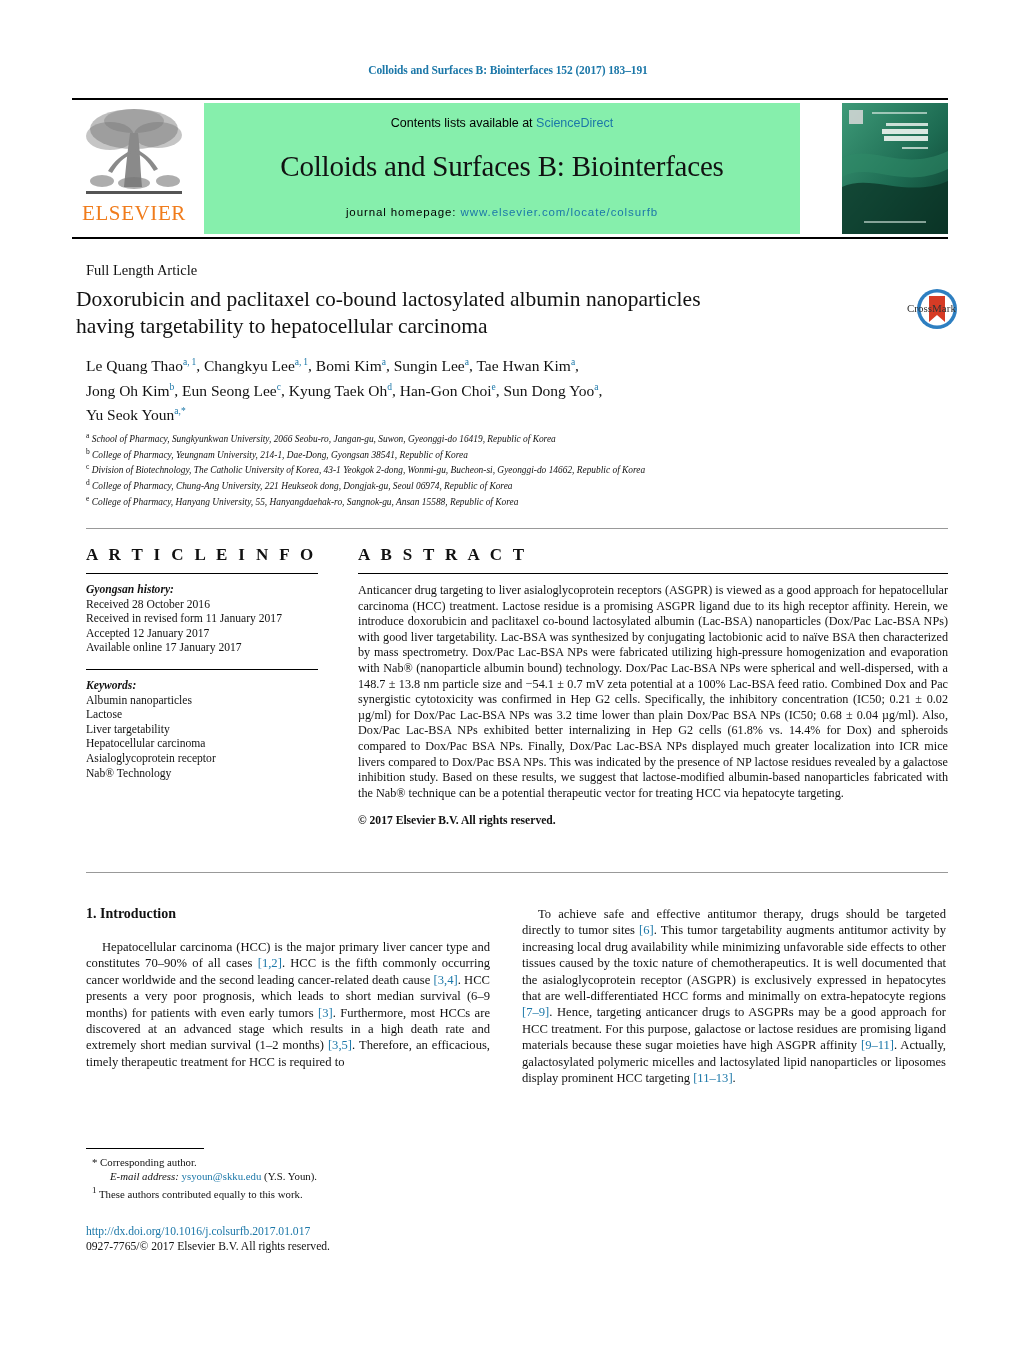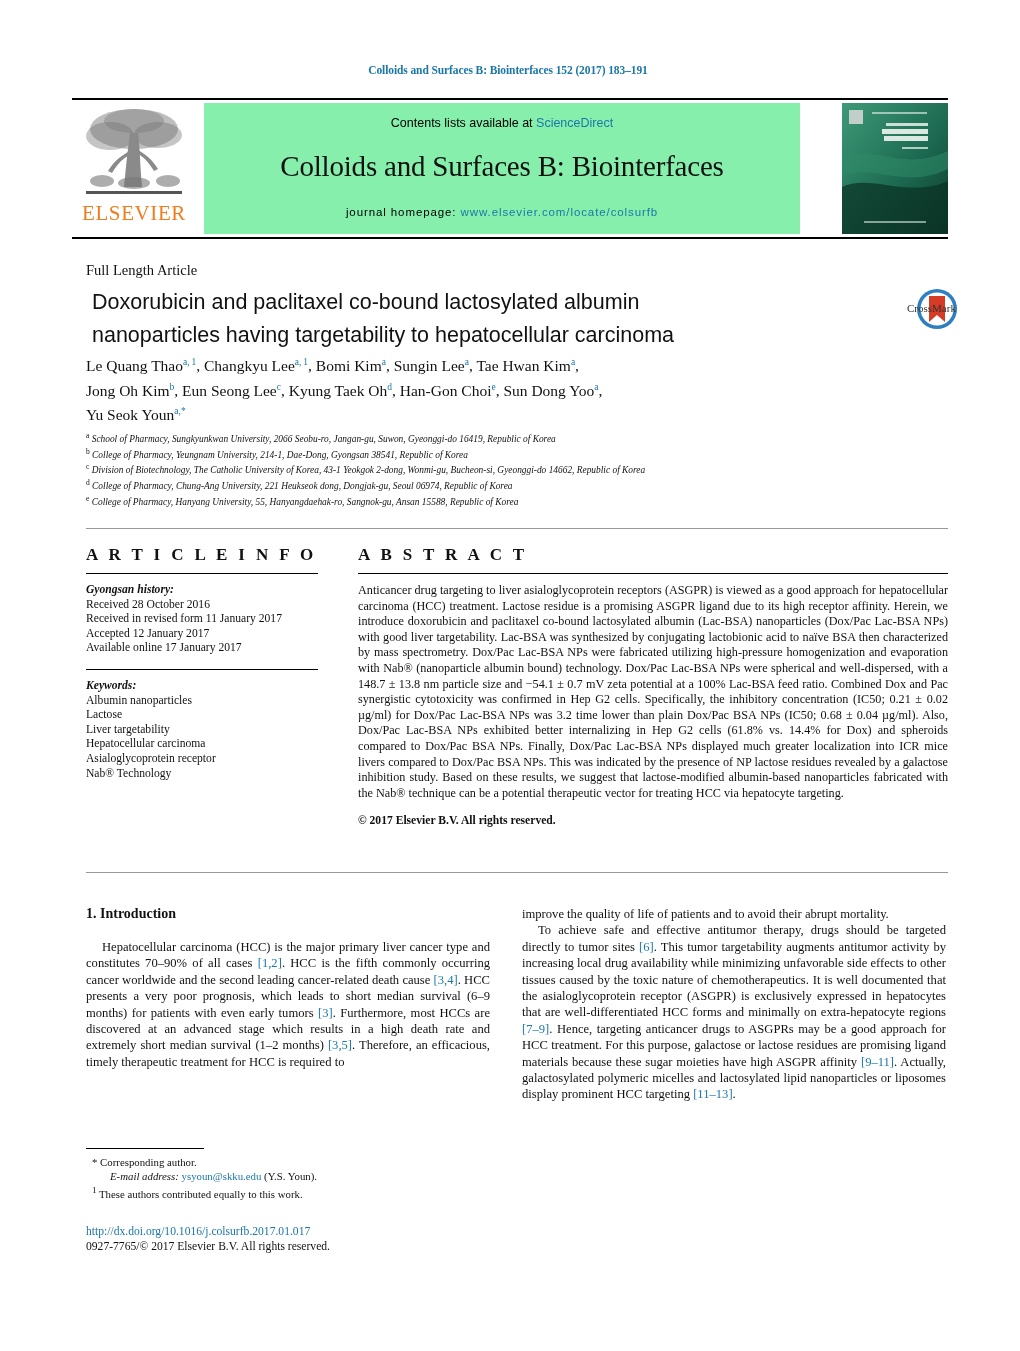--- a/index.html
+++ b/index.html
@@ -109,25 +109,25 @@
   
   .full-length {
     position: absolute;
     left: 86px; top: 262px;
     font-family: "Liberation Serif", serif;
     font-size: 14.5px;
     color: #111;
   }
   .title {
     position: absolute;
-    left: 92px; top: 286px;
+    left: 76px; top: 286px;
     width: 660px;
-    font-family: Liberation Sans, sans-serif;
+    font-family: Liberation Serif, serif;
     font-size: 21.5px;
-    line-height: 33px;
+    line-height: 27px;
     color: #111;
   }
   .crossmark {
     position: absolute;
     left: 862px; top: 288px;
     width: 96px;
     height: 46px;
     text-align: right;
   }
   .cm-text {
@@ -410,21 +410,20 @@
   </div>
 
   <div class="rule-bottom"></div>
 
   <div class="col-left">
     <div class="h1">1.  Introduction</div>
     <p class="para"><span>Hepatocellular carcinoma (HCC) is the major primary liver cancer type and constitutes 70–90% of all cases </span><span class="ref">[1,2]</span><span>. HCC is the fifth commonly occurring cancer worldwide and the second leading cancer-related death cause </span><span class="ref">[3,4]</span><span>. HCC presents a very poor prognosis, which leads to short median survival (6–9 months) for patients with even early tumors </span><span class="ref">[3]</span><span>. Furthermore, most HCCs are discovered at an advanced stage which results in a high death rate and extremely short median survival (1–2 months) </span><span class="ref">[3,5]</span><span>. Therefore, an efficacious, timely therapeutic treatment for HCC is required to</span></p>
   </div>
 
   <div class="col-right">
-    <p class="para noind">improve the quality of life of patients and to avoid their abrupt mortality.</p>
     <p class="para"><span>To achieve safe and effective antitumor therapy, drugs should be targeted directly to tumor sites </span><span class="ref">[6]</span><span>. This tumor targetability augments antitumor activity by increasing local drug availability while minimizing unfavorable side effects to other tissues caused by the toxic nature of chemotherapeutics. It is well documented that the asialoglycoprotein receptor (ASGPR) is exclusively expressed in hepatocytes that are well-differentiated HCC forms and minimally on extra-hepatocyte regions </span><span class="ref">[7–9]</span><span>. Hence, targeting anticancer drugs to ASGPRs may be a good approach for HCC treatment. For this purpose, galactose or lactose residues are promising ligand materials because these sugar moieties have high ASGPR affinity </span><span class="ref">[9–11]</span><span>. Actually, galactosylated polymeric micelles and lactosylated lipid nanoparticles or liposomes display prominent HCC targeting </span><span class="ref">[11–13]</span><span>.</span></p>
   </div>
 
   <div class="foot-rule"></div>
   <div class="footnotes">
     <div class="fn-line">
       <span>*</span>
       <span>Corresponding author.</span>
     </div>
     <div class="fn-line" style="padding-left:24px;text-indent:0">

